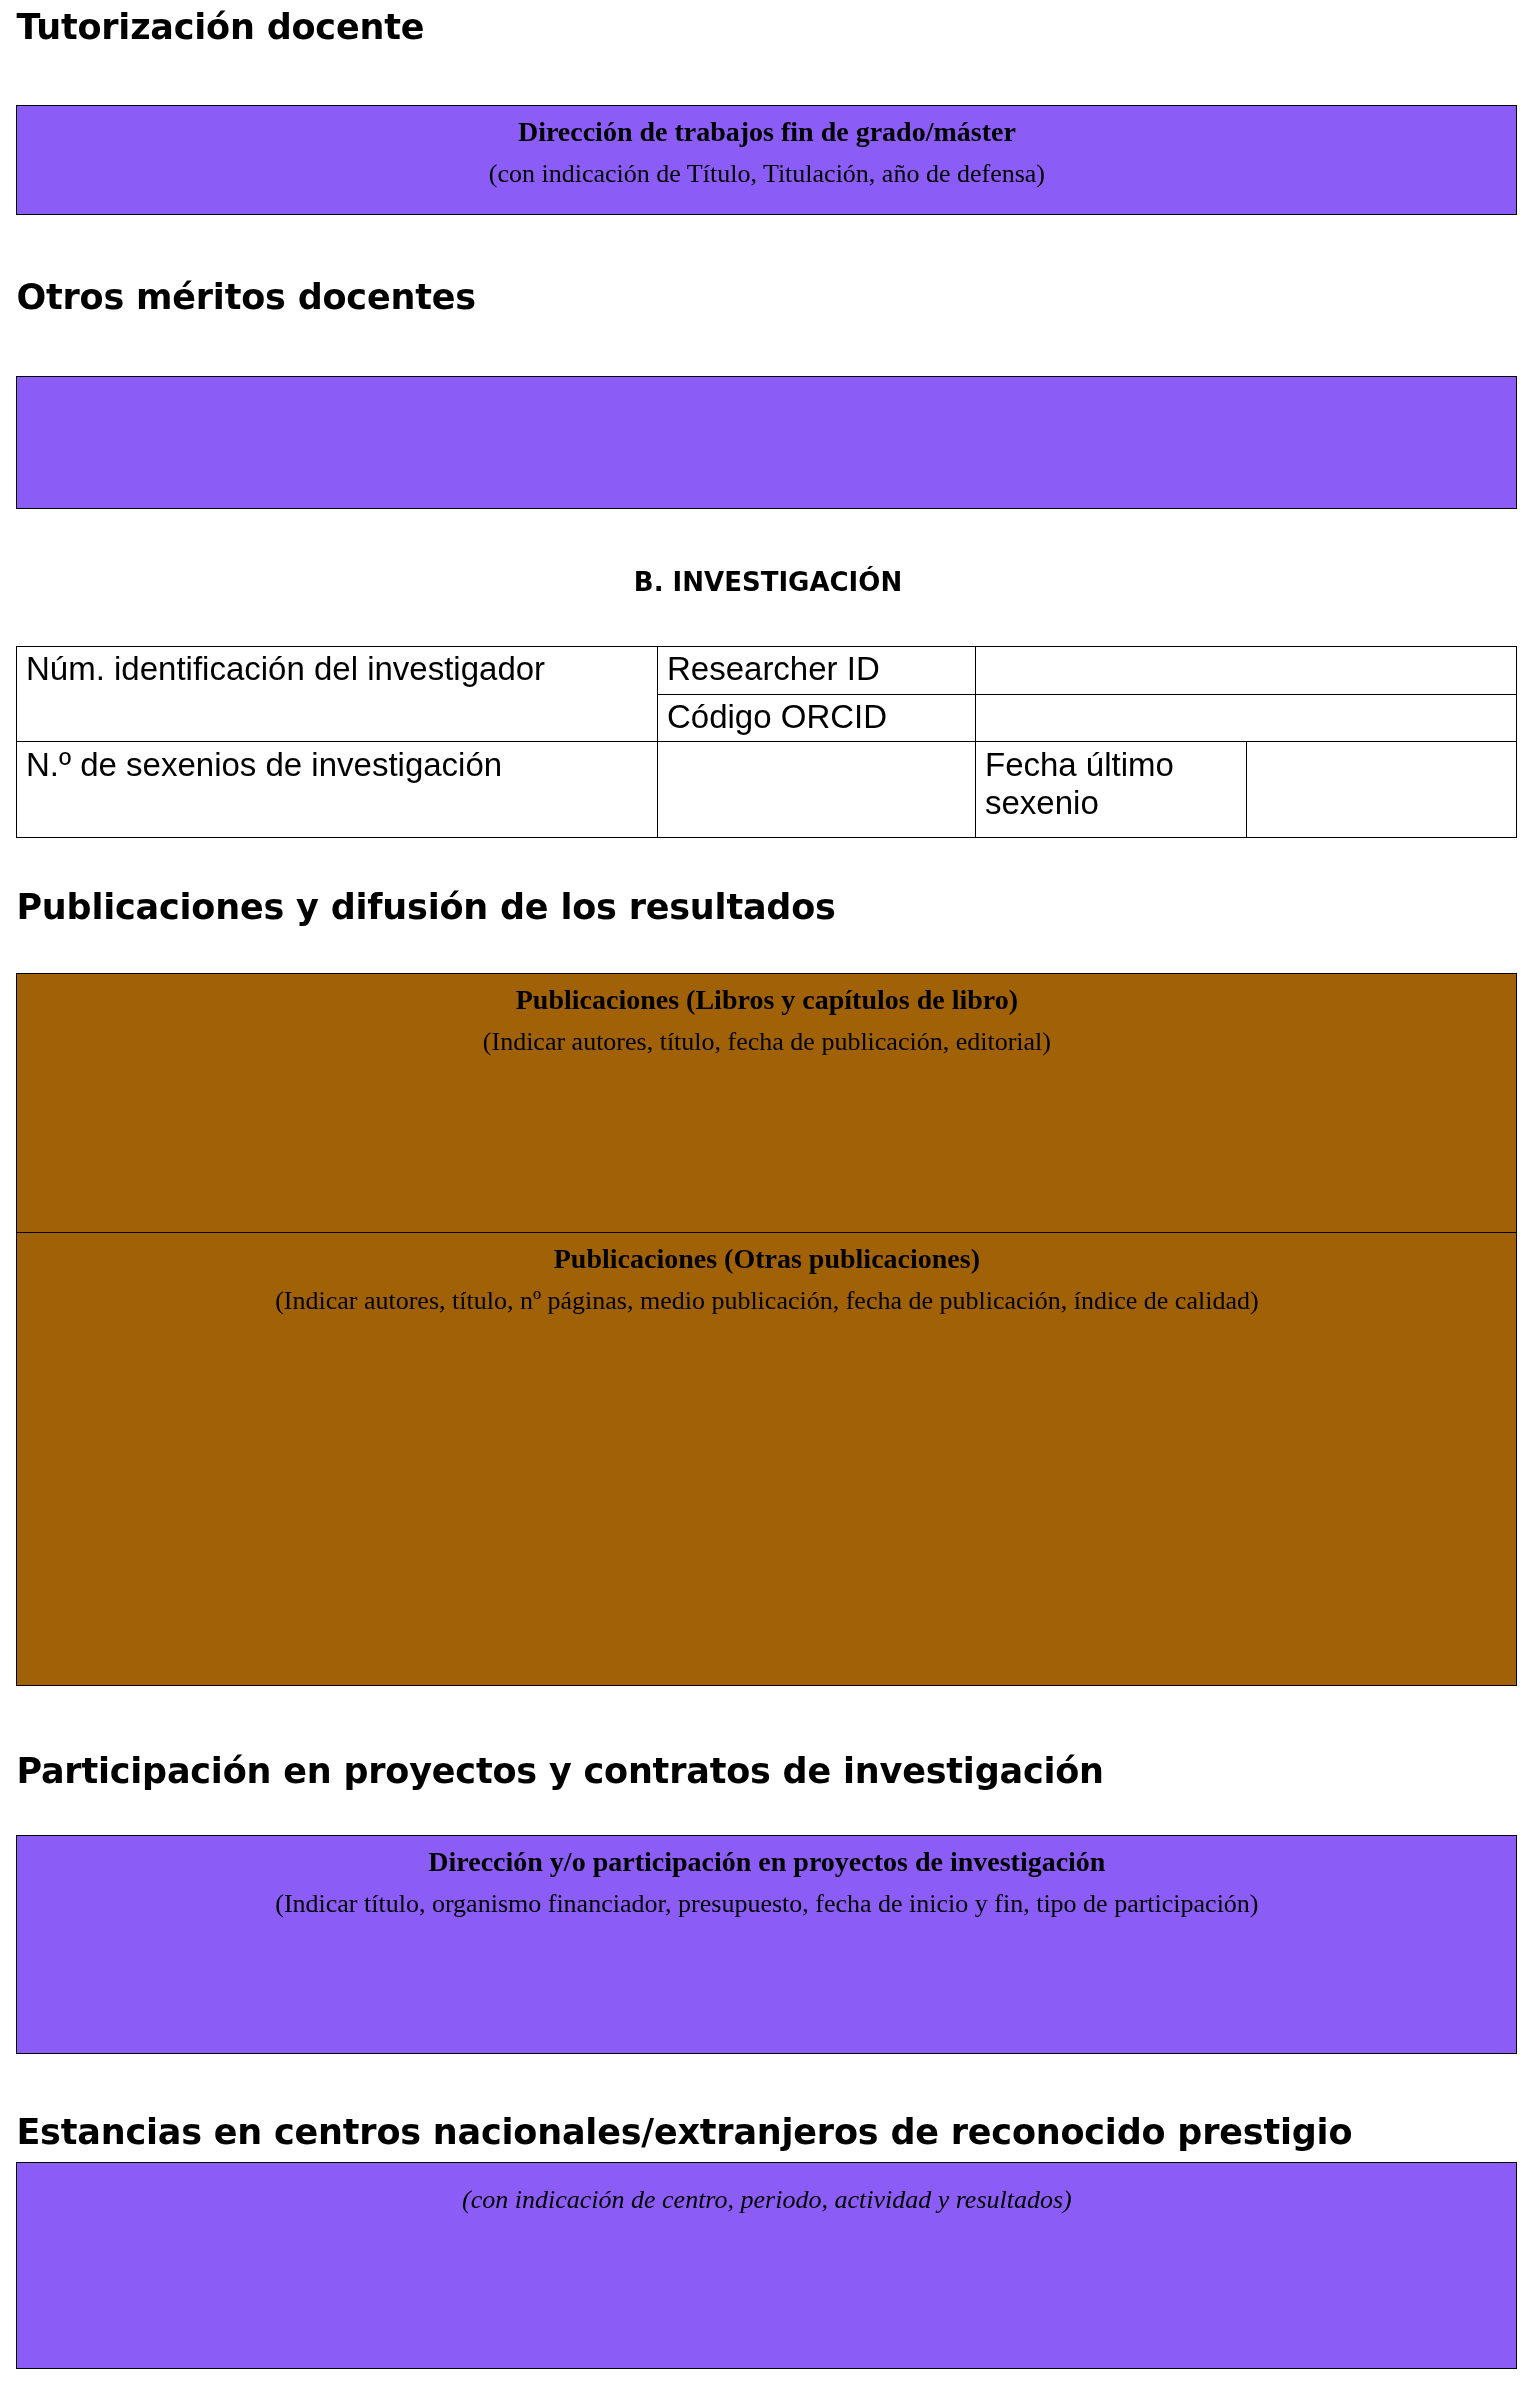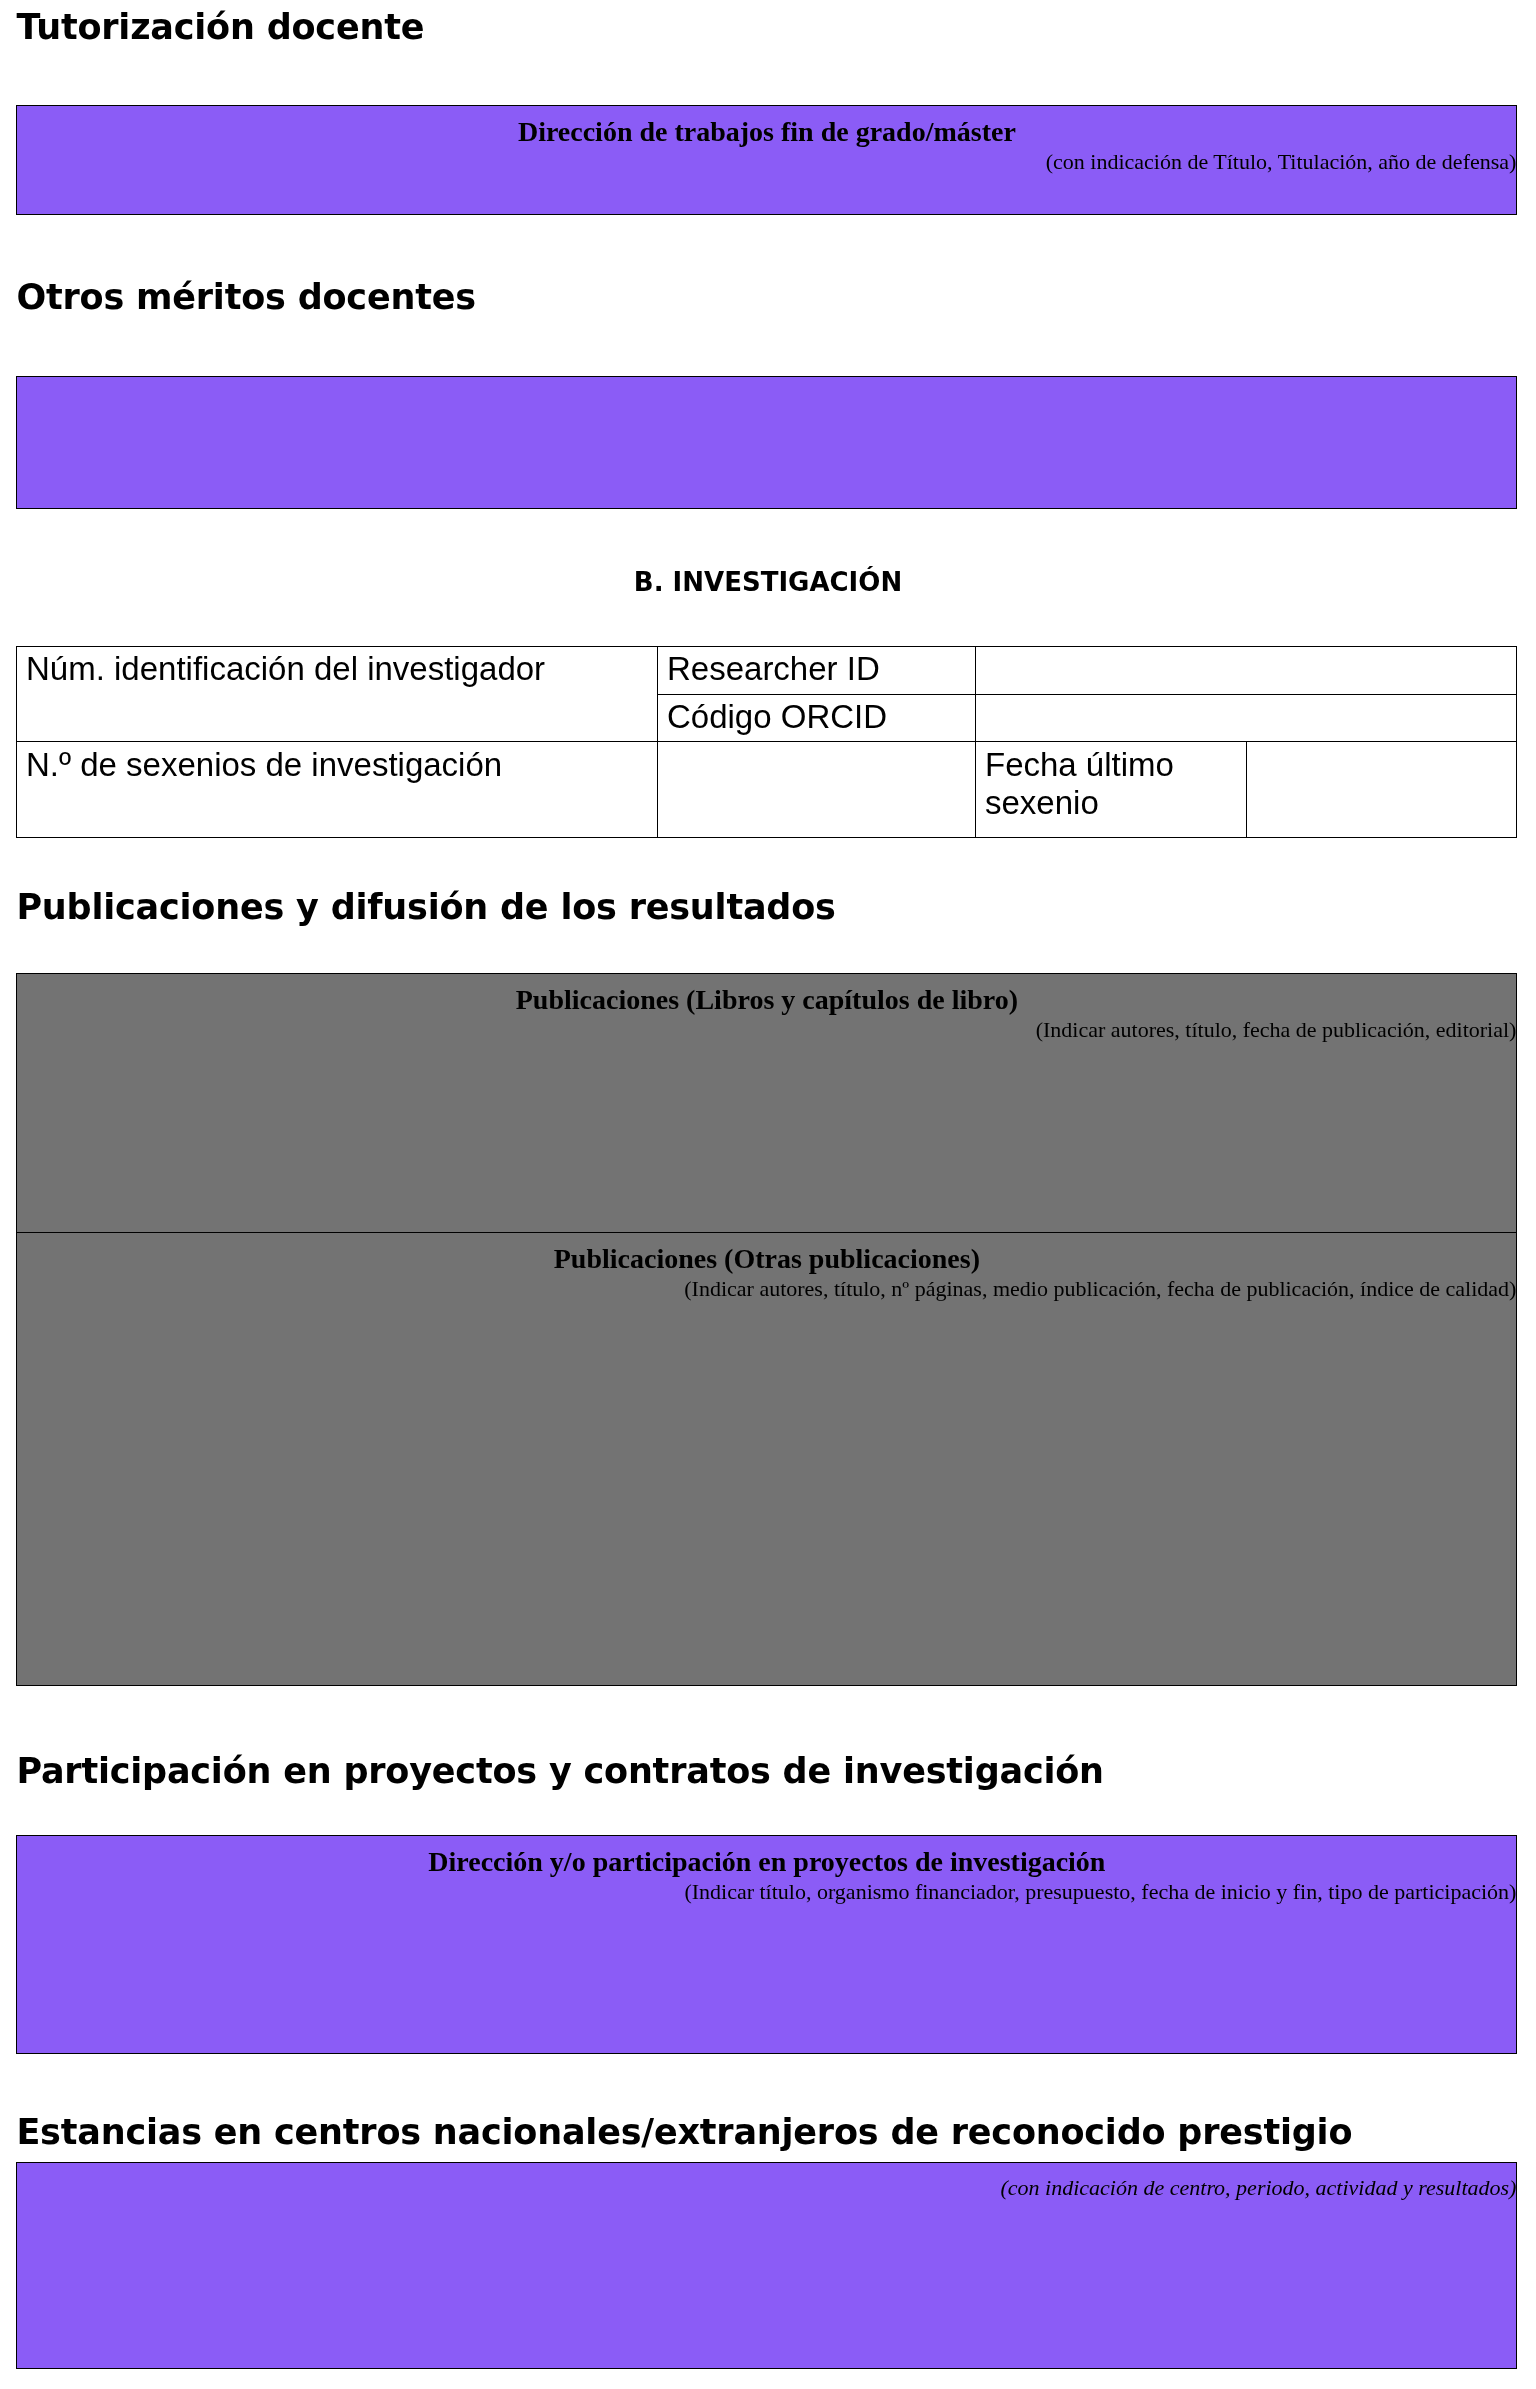--- a/index.html
+++ b/index.html
@@ -52,48 +52,48 @@
 
   
   .box {
     position: absolute;
     border: 1.7px solid #000000;
     background: #8b5cf6;
   }
   .box-group {
     position: absolute;
     border: 1.7px solid #000000;
-    background: #737373;
+    background: #a16207;
   }
   .box-cell {
     position: relative;
     width: 100%;
     border-bottom: 1.7px solid #000000;
   }
   .box-cell:last-child { border-bottom: none; }
 
   
   .box-title {
     text-align: center;
     font-family: "Liberation Serif", serif;
     font-weight: bold;
     font-size: 28px;
     line-height: 34px;
     color: #000000;
     margin: 0;
     padding-top: 8.6px;
   }
   .box-subtitle {
-    text-align: right;
+    text-align: center;
     font-family: "Liberation Serif", serif;
     font-weight: normal;
-    font-size: 22px;
+    font-size: 26px;
     line-height: 26px;
     color: #000000;
-    margin: 0;
+    margin: 12px;
   }
   .box-subtitle.only {
     padding-top: 12px;
     font-style: italic;
   }
 
   
   .id-table {
     position: absolute;
     border-collapse: collapse;

